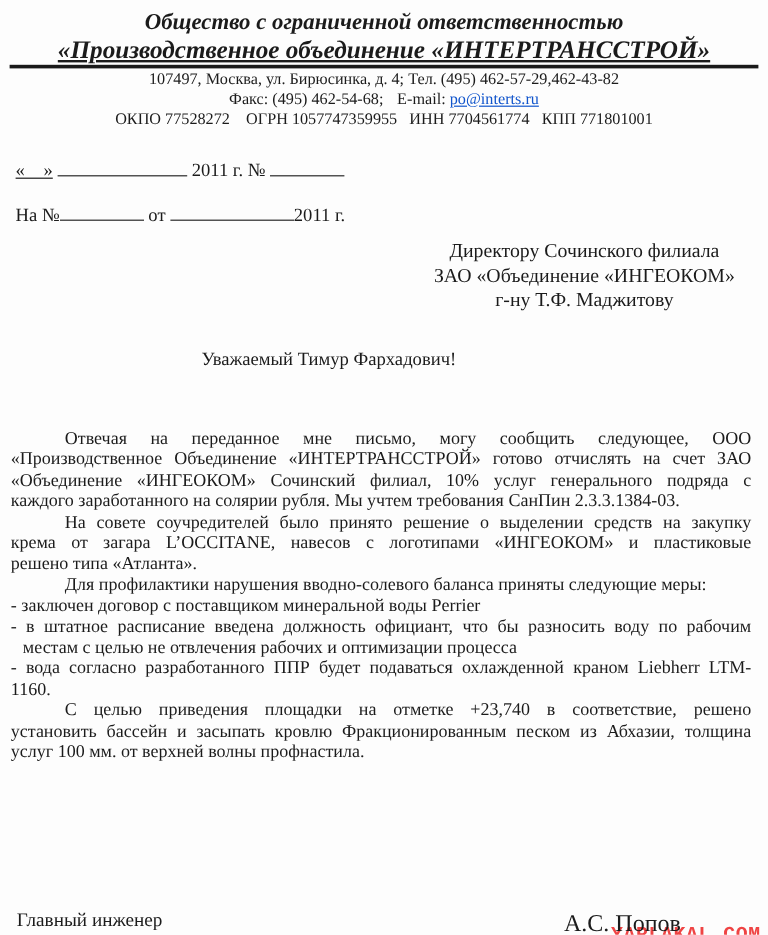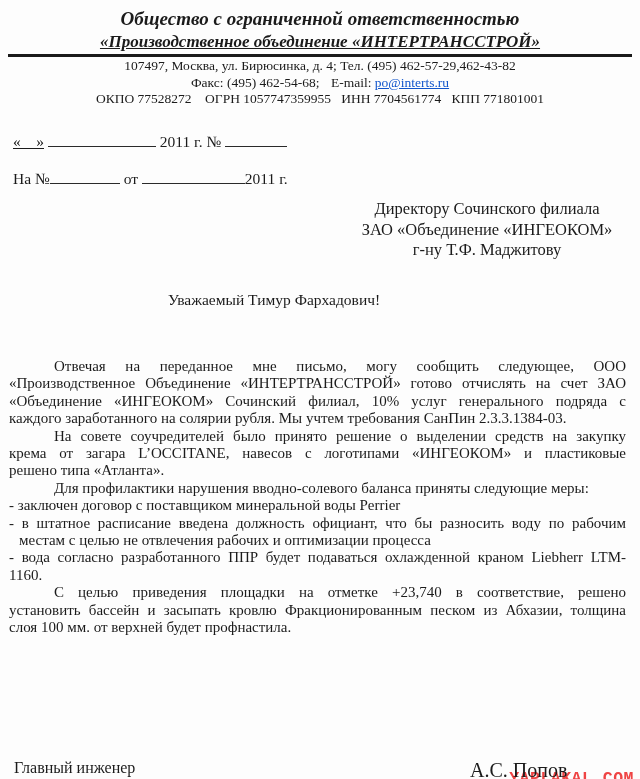--- a/index.html
+++ b/index.html
@@ -7,21 +7,21 @@
     position:relative;
     width:640px;height:779px;
     background:#fdfdfd;
     color:#1b1b1b;
     font-family:"Liberation Serif", serif;
     overflow:hidden;
   }
   
   .letterhead{position:absolute;top:7px;left:0;right:0;text-align:center;}
   .org-type{font-size:19px;font-weight:bold;font-style:italic;line-height:23px;}
-  .org-name{font-size:17px;font-weight:bold;font-style:italic;line-height:23px;text-decoration:underline;}
+  .org-name{font-size:21px;font-weight:bold;font-style:italic;line-height:23px;text-decoration:underline;}
   .header-rule{margin:1px 8px 0 8px;border-top:3px solid #1a1a1a;height:0;}
   .addr{font-size:13.5px;line-height:15.5px;margin-top:1px;}
   .email-label{margin-left:8px;}
   .email-link{color:#1155cc;text-decoration:underline;}
   
   .dates{position:absolute;top:133px;left:13px;font-size:15.5px;}
   .dline{height:16px;white-space:nowrap;}
   .dline.second{margin-top:21px;}
   .uq{text-decoration:underline;white-space:pre;}
   .blank{display:inline-block;border-bottom:1.5px solid #2a2a2a;height:13px;vertical-align:baseline;}
@@ -99,20 +99,20 @@
     <div class="bl j">крема от загара L’OCCITANE, навесов с логотипами «ИНГЕОКОМ» и пластиковые</div>
     <div class="bl">решено типа «Атланта».</div>
     <div class="bl ind">Для профилактики нарушения вводно-солевого баланса приняты следующие меры:</div>
     <div class="bl">- заключен договор с поставщиком минеральной воды Perrier</div>
     <div class="bl j">- в штатное расписание введена должность официант, что бы разносить воду по рабочим</div>
     <div class="bl cont">местам с целью не отвлечения рабочих и оптимизации процесса</div>
     <div class="bl j">- вода согласно разработанного ППР будет подаваться охлажденной краном Liebherr LTM-</div>
     <div class="bl">1160.</div>
     <div class="bl ind j">С целью приведения площадки на отметке +23,740 в соответствие, решено</div>
     <div class="bl j">установить бассейн и засыпать кровлю Фракционированным песком из Абхазии, толщина</div>
-    <div class="bl">слоя 100 мм. от верхней будет профнастила.</div>
+    <div class="bl">услуг 100 мм. от верхней волны профнастила.</div>
   </div>
 
   <div class="watermark">YAPLAKAL.COM</div>
   <div class="sig-title">Главный инженер</div>
   <div class="sig-name">А.С. Попов</div>
 
 </div>
 
 </body></html>

